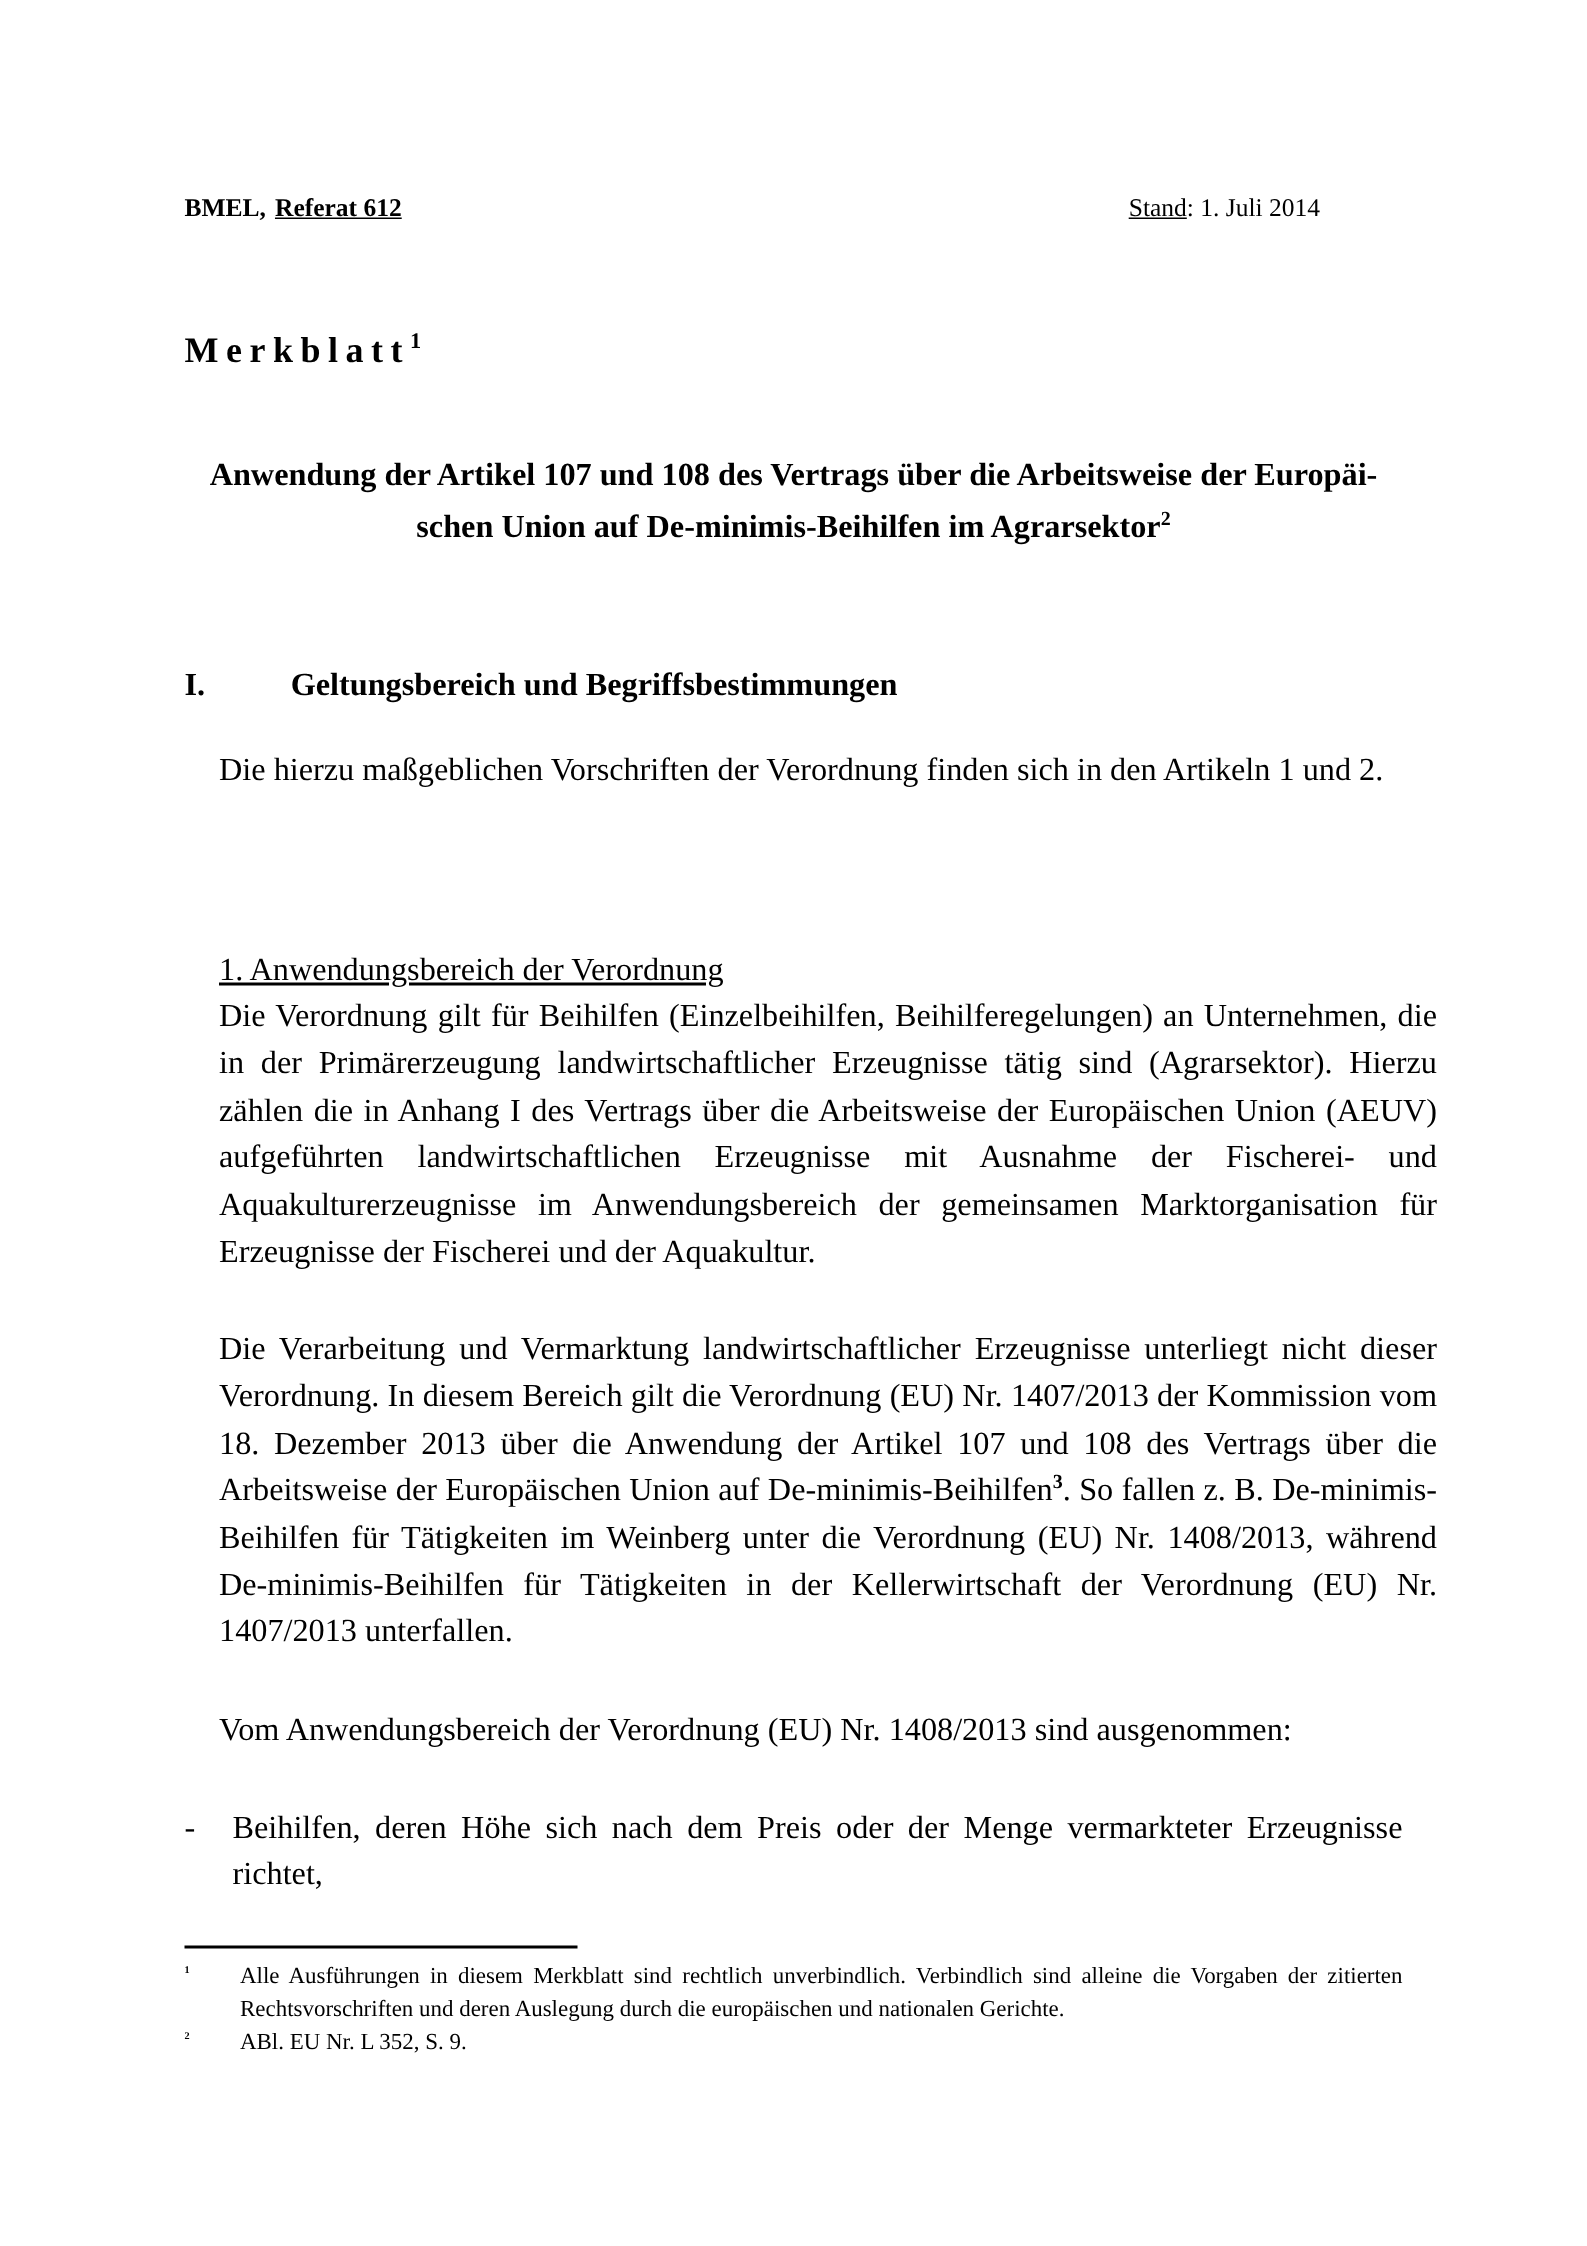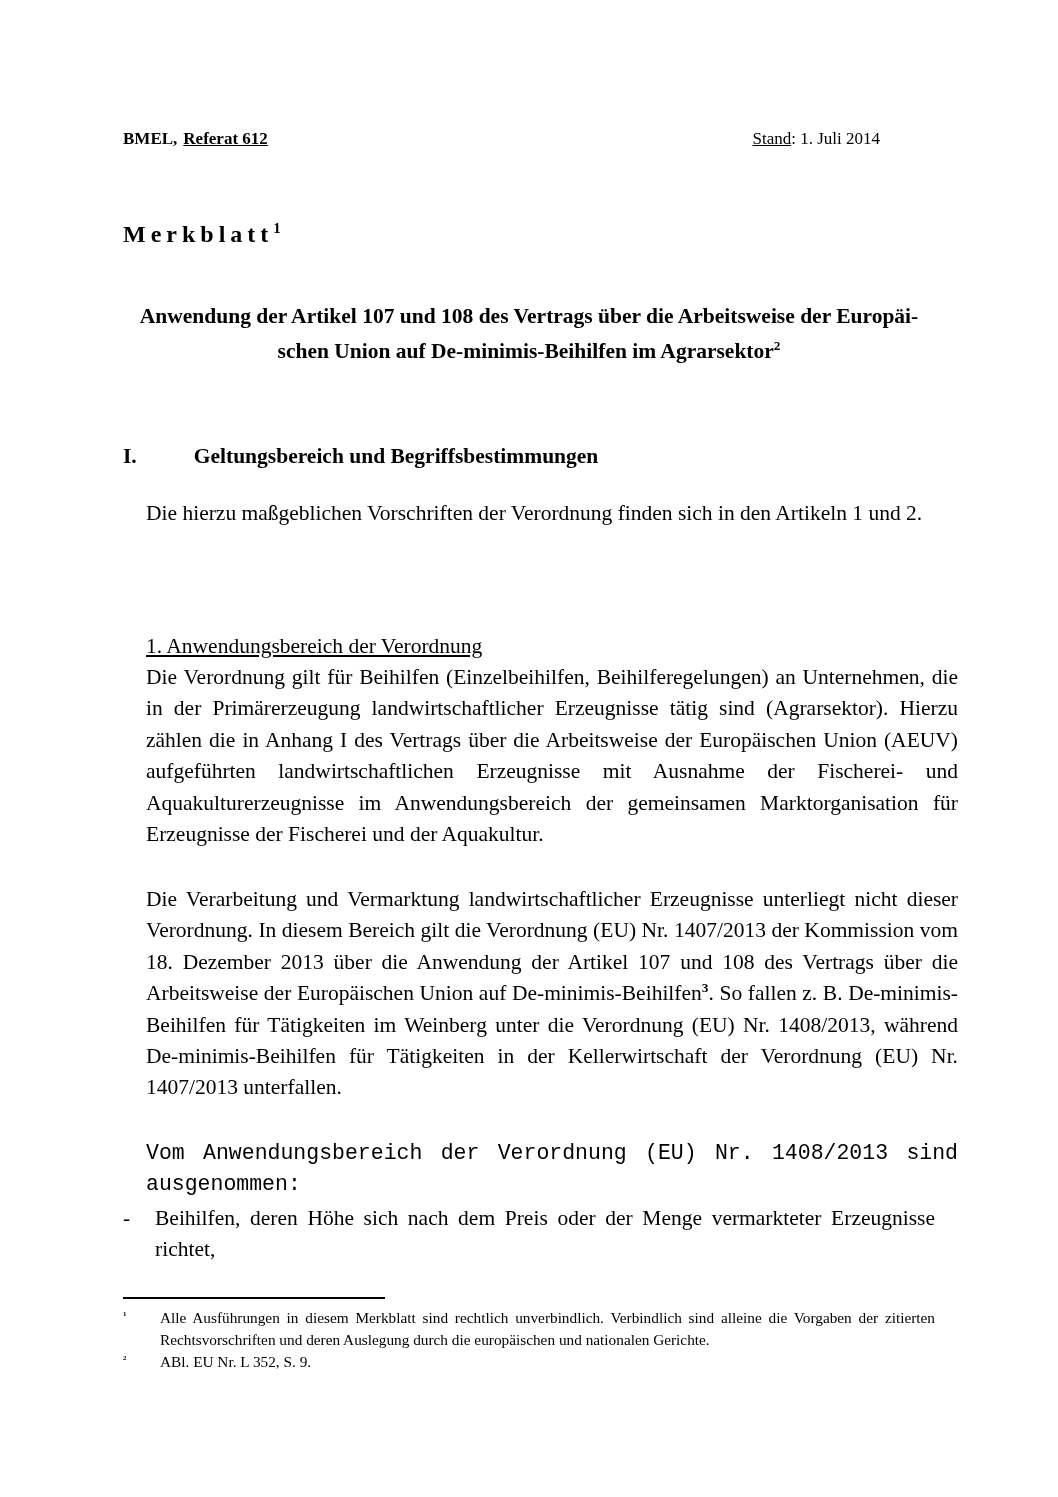--- a/index.html
+++ b/index.html
@@ -97,21 +97,21 @@
     text-align: justify;
     text-justify: inter-word;
     hyphens: manual;
     margin-left: 23px;
   }
   .body-block.p1  { top: 498px; }
   .body-block.p2  { top: 568px; }
   .body-block.sub1 { top: 631px; }
   .body-block.p3  { top: 662px; }
   .body-block.p4  { top: 884px; }
-  .body-block.p5  { top: 1138px; font-family: Liberation Mono, monospace; }
+  .body-block.p5  { top: 1138px; }
 
   .sub-underline {
     text-decoration: underline;
   }
 
   
   .dash-list {
     position: absolute;
     left: 123px;
     top: 1203px;

